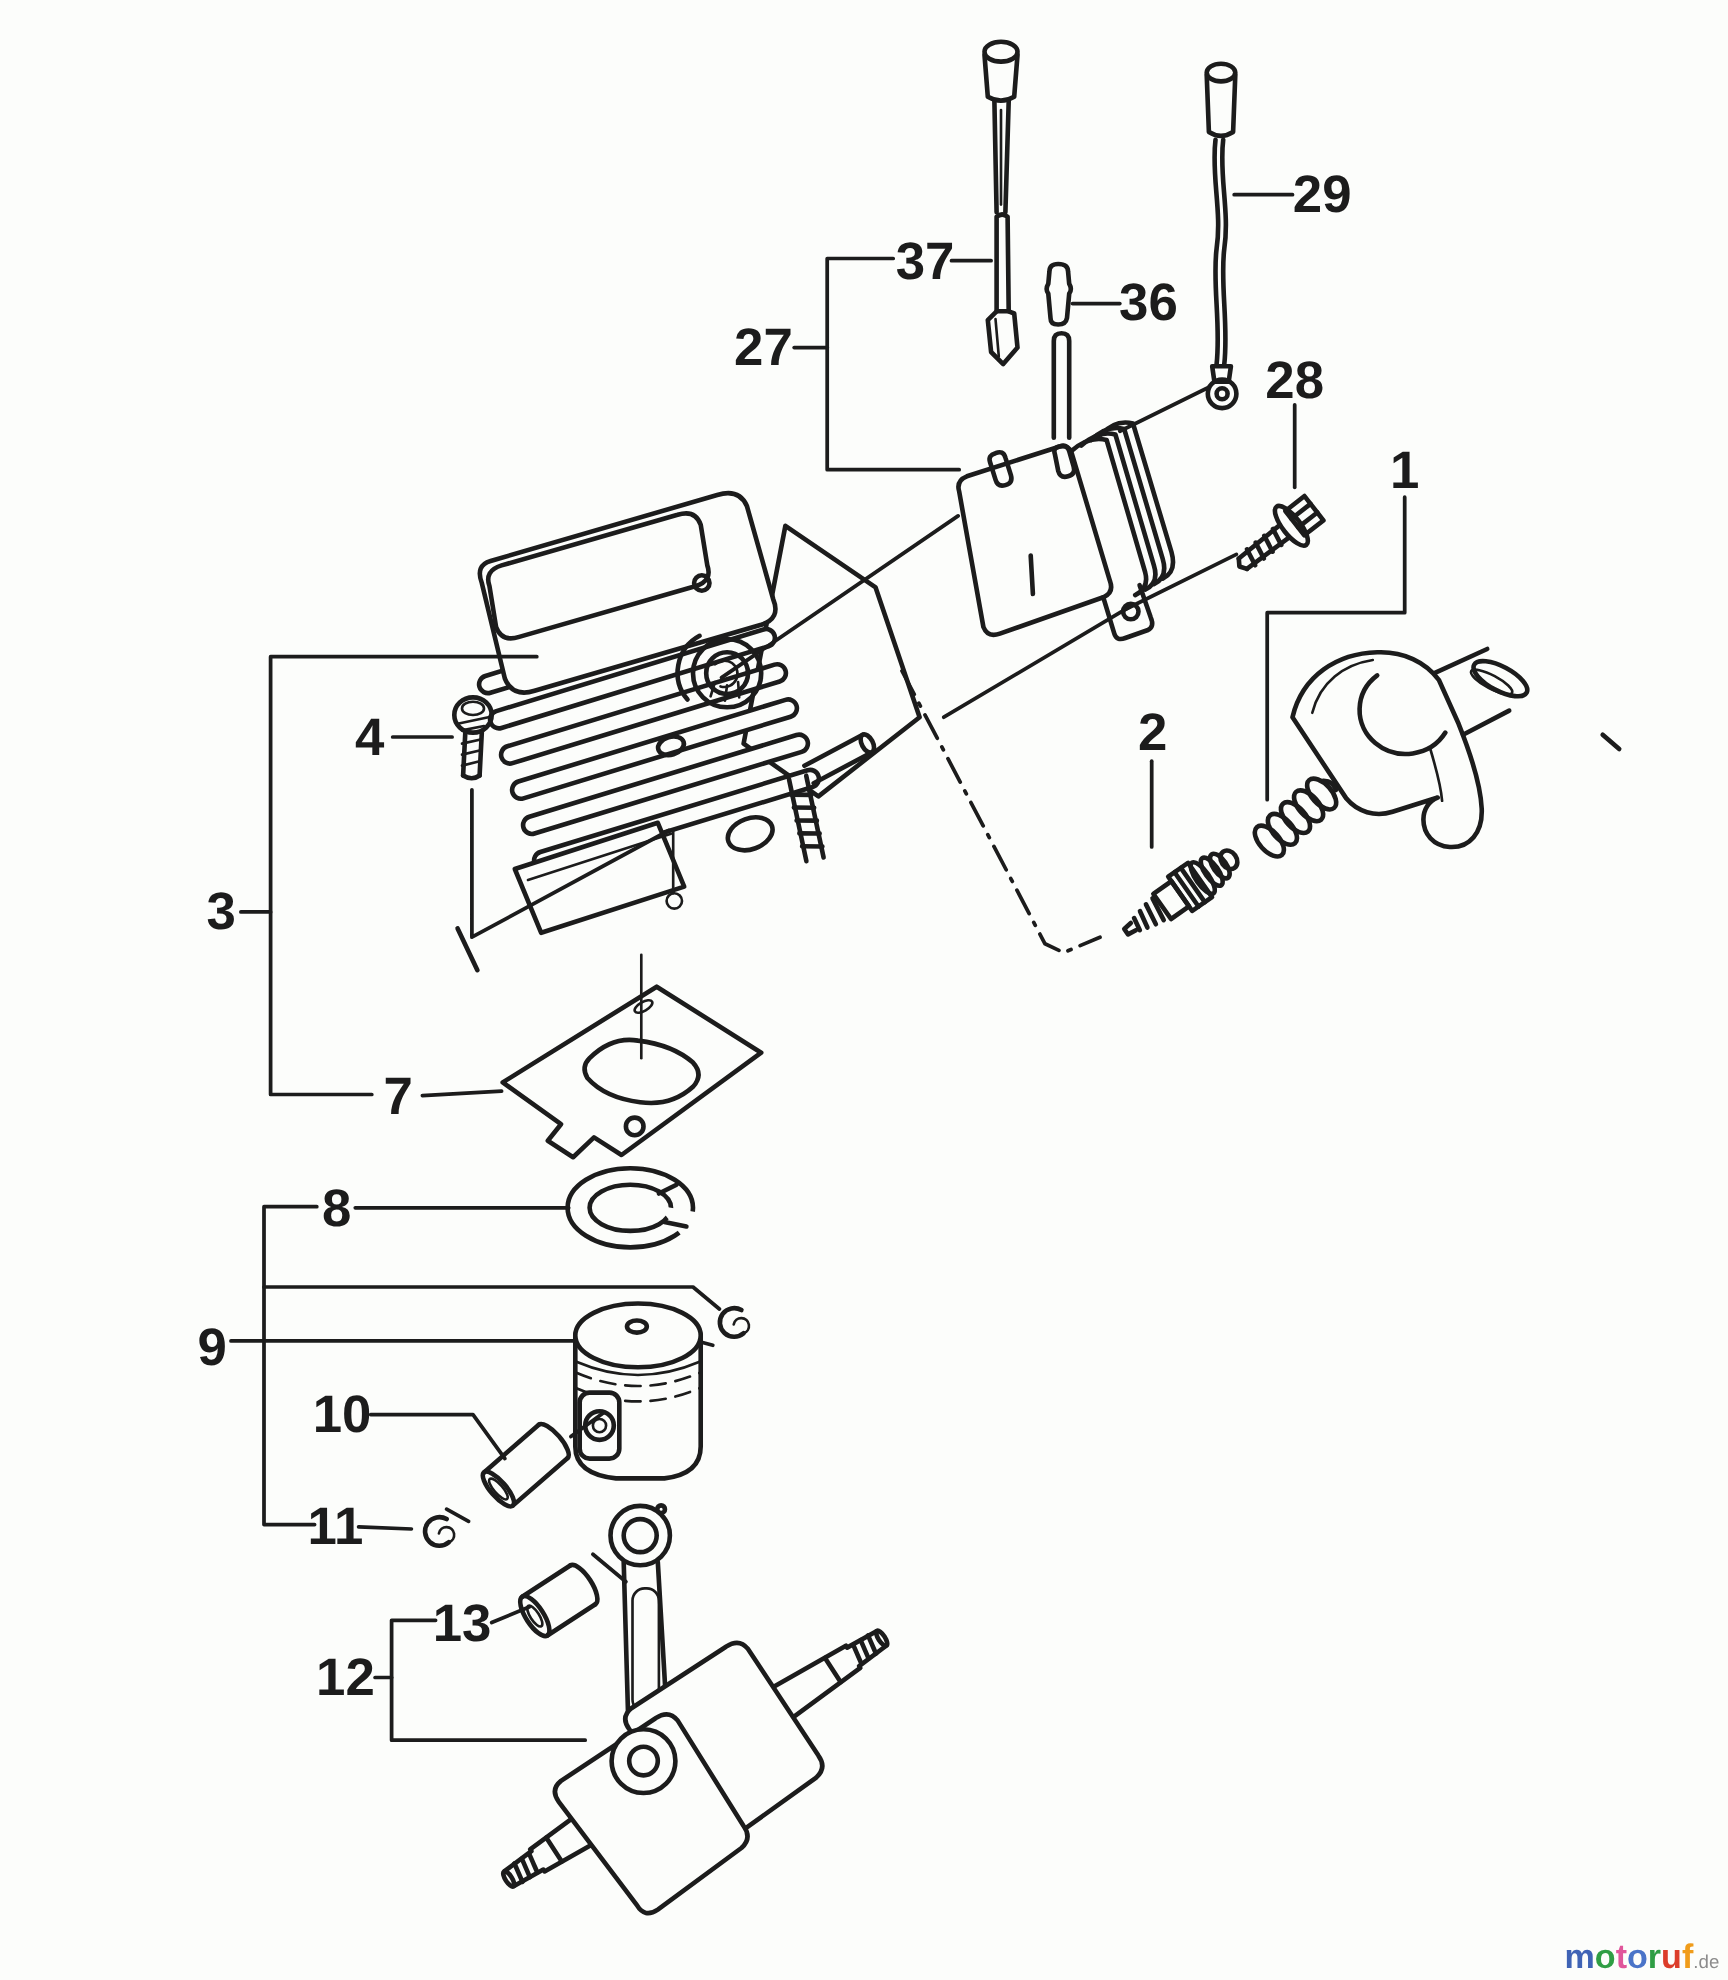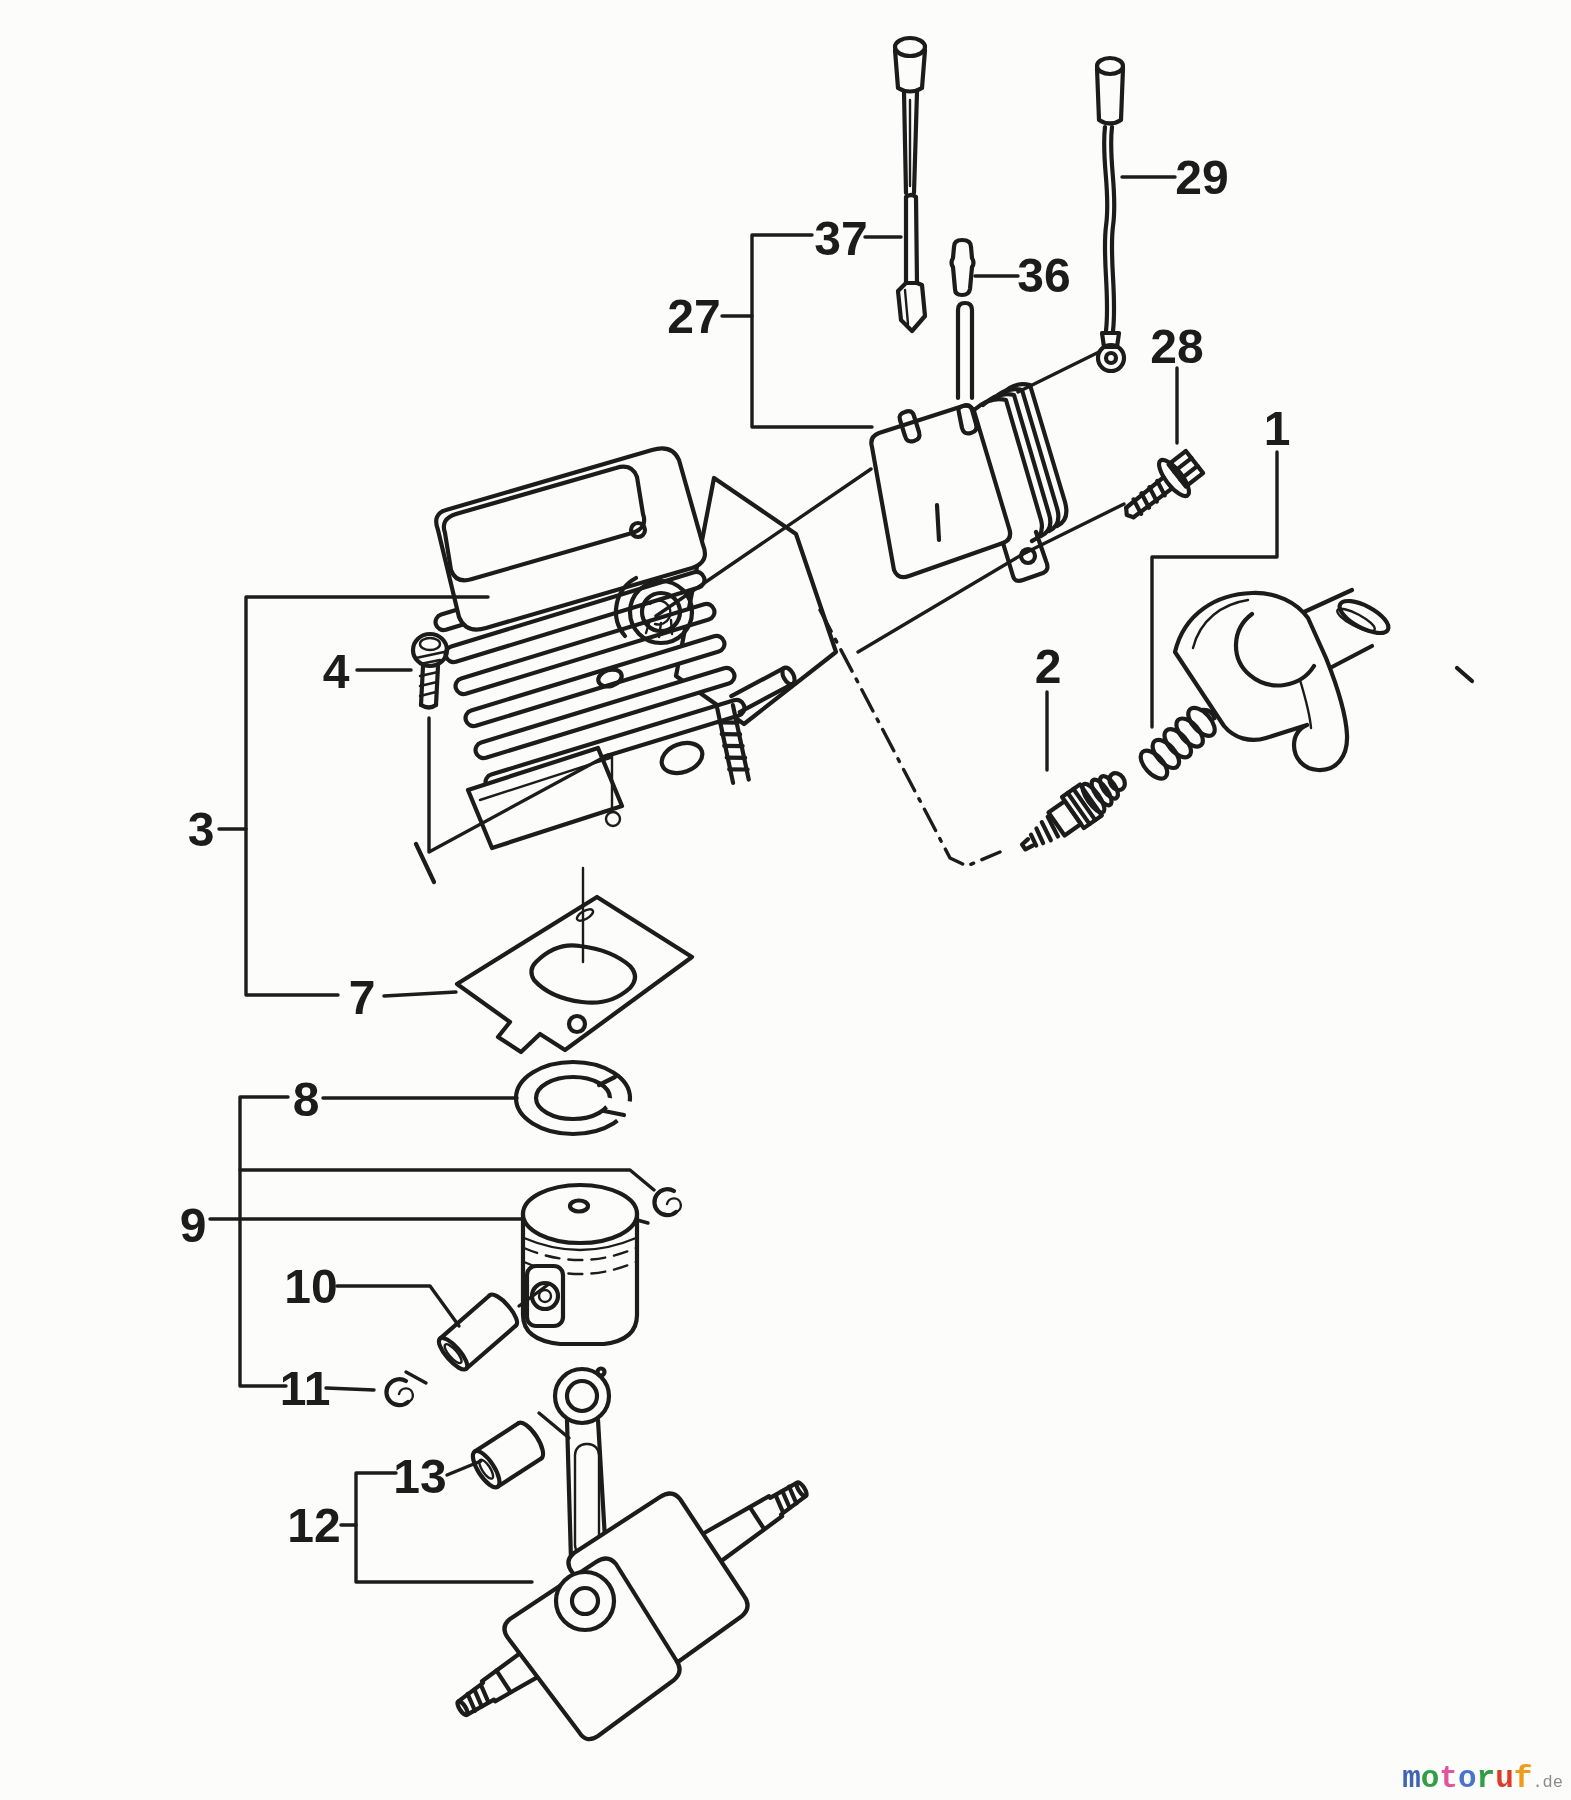--- a/index.html
+++ b/index.html
@@ -17,21 +17,21 @@
     stroke:#1c1c1c;stroke-width:3.4;fill:none;stroke-linecap:round;stroke-linejoin:round;
   }
   .leaders .dashdot{stroke-dasharray:24 9 3 9;}
   .leaders .centerline{stroke-width:2.4;}
   .labels text{
     font-family:"Liberation Sans",sans-serif;font-size:48px;font-weight:700;fill:#1c1c1c;
     text-anchor:middle;dominant-baseline:central;
   }
   .watermark{
     position:absolute;right:8px;bottom:6px;
-    font-family:Liberation Mono, monospace;font-weight:700;font-size:31px;line-height:1;
+    font-family:Liberation Sans, sans-serif;font-weight:700;font-size:31px;line-height:1;
     white-space:nowrap;
   }
   .watermark .suffix{font-size:17px;font-weight:400;}
 </style>
 </head>
 <body>
 
 <div class="stage">
 <svg width="1571" height="1800" viewBox="0 0 1571 1800">
 

